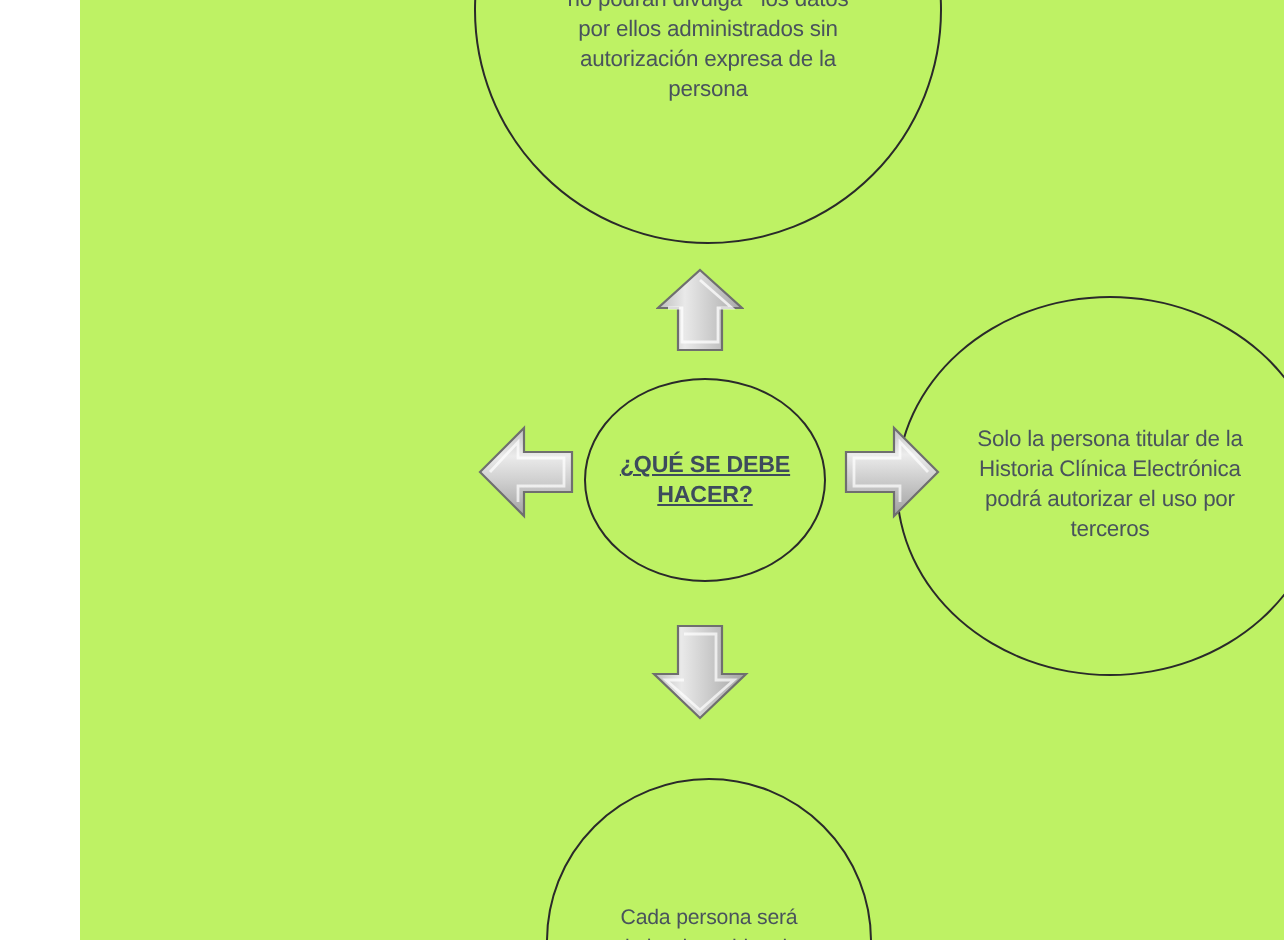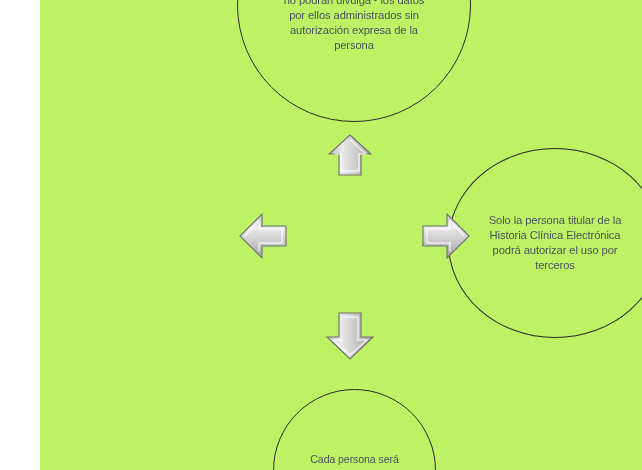--- a/index.html
+++ b/index.html
@@ -135,20 +135,23 @@
 terceros</div>
   </div>
 
   <div class="node" id="node-bottom">
     <div class="node-text">Cada persona será
 titular de su historia
 Clínica Electrónica, a
 la cual tendrán</div>
   </div>
 
+  <div class="node" id="node-center">
+    <div class="node-text">¿QUÉ SE DEBE HACER?</div>
+  </div>
 
   <div class="arrow" id="arrow-up">
     <svg width="44" height="42" viewBox="0 0 44 42">
       <defs>
         <linearGradient id="gUp" x1="0" y1="0" x2="1" y2="0">
           <stop offset="0%" stop-color="#bdbdbd"></stop>
           <stop offset="32%" stop-color="#e9e9e9"></stop>
           <stop offset="60%" stop-color="#cfcfcf"></stop>
           <stop offset="100%" stop-color="#a8a8a8"></stop>
         </linearGradient>

